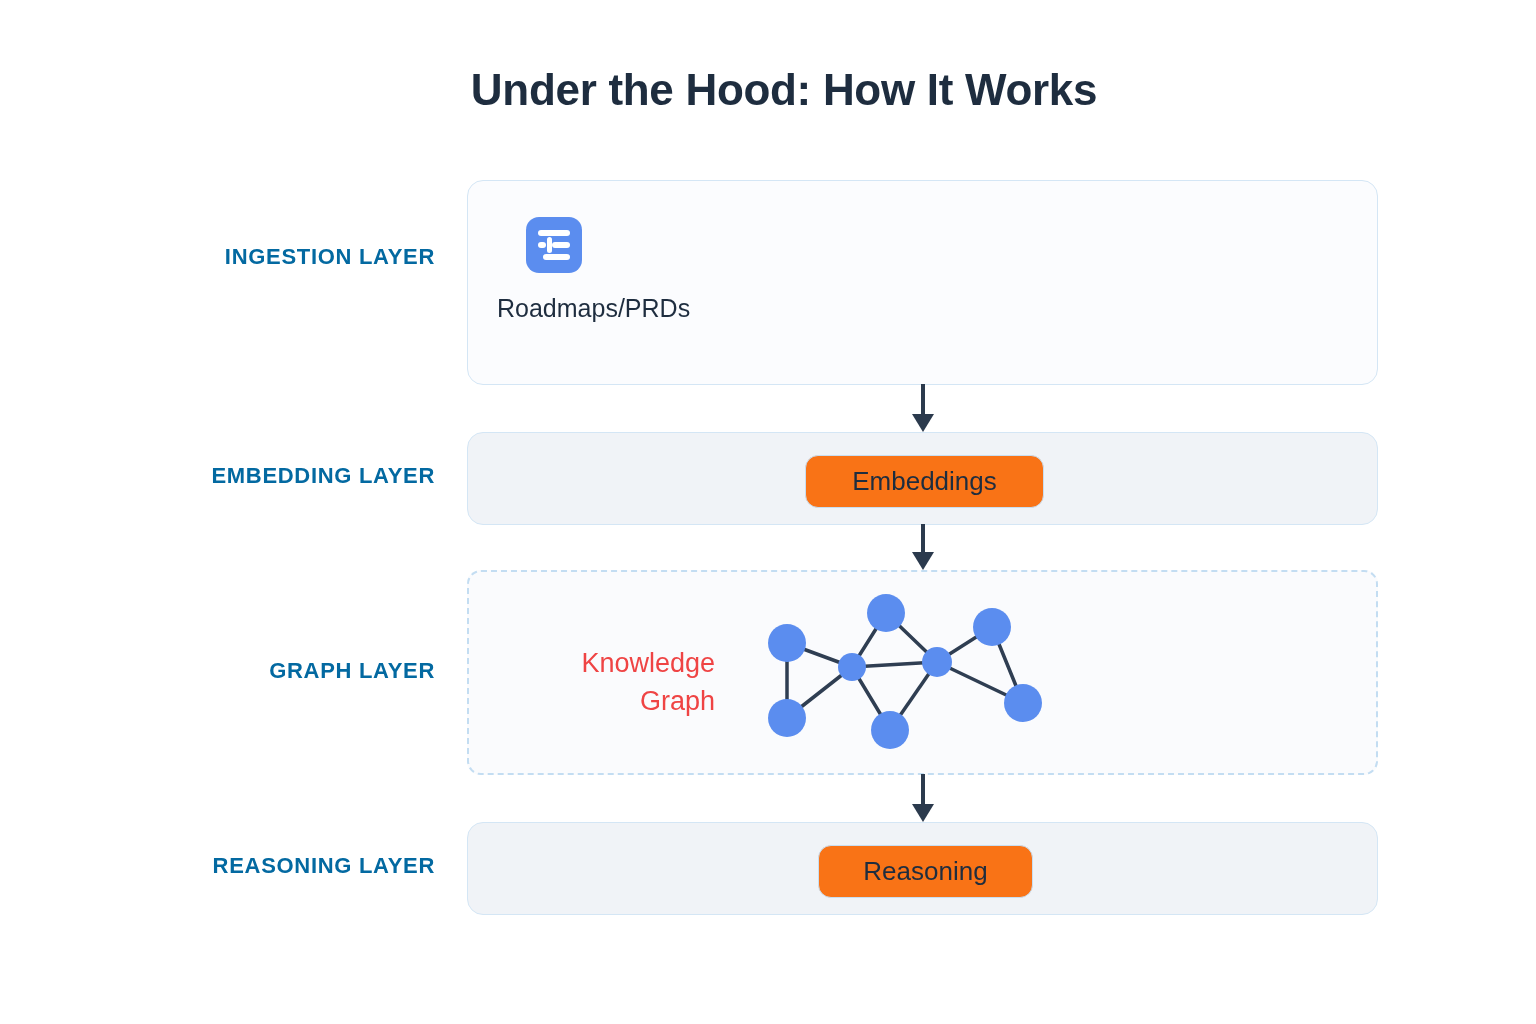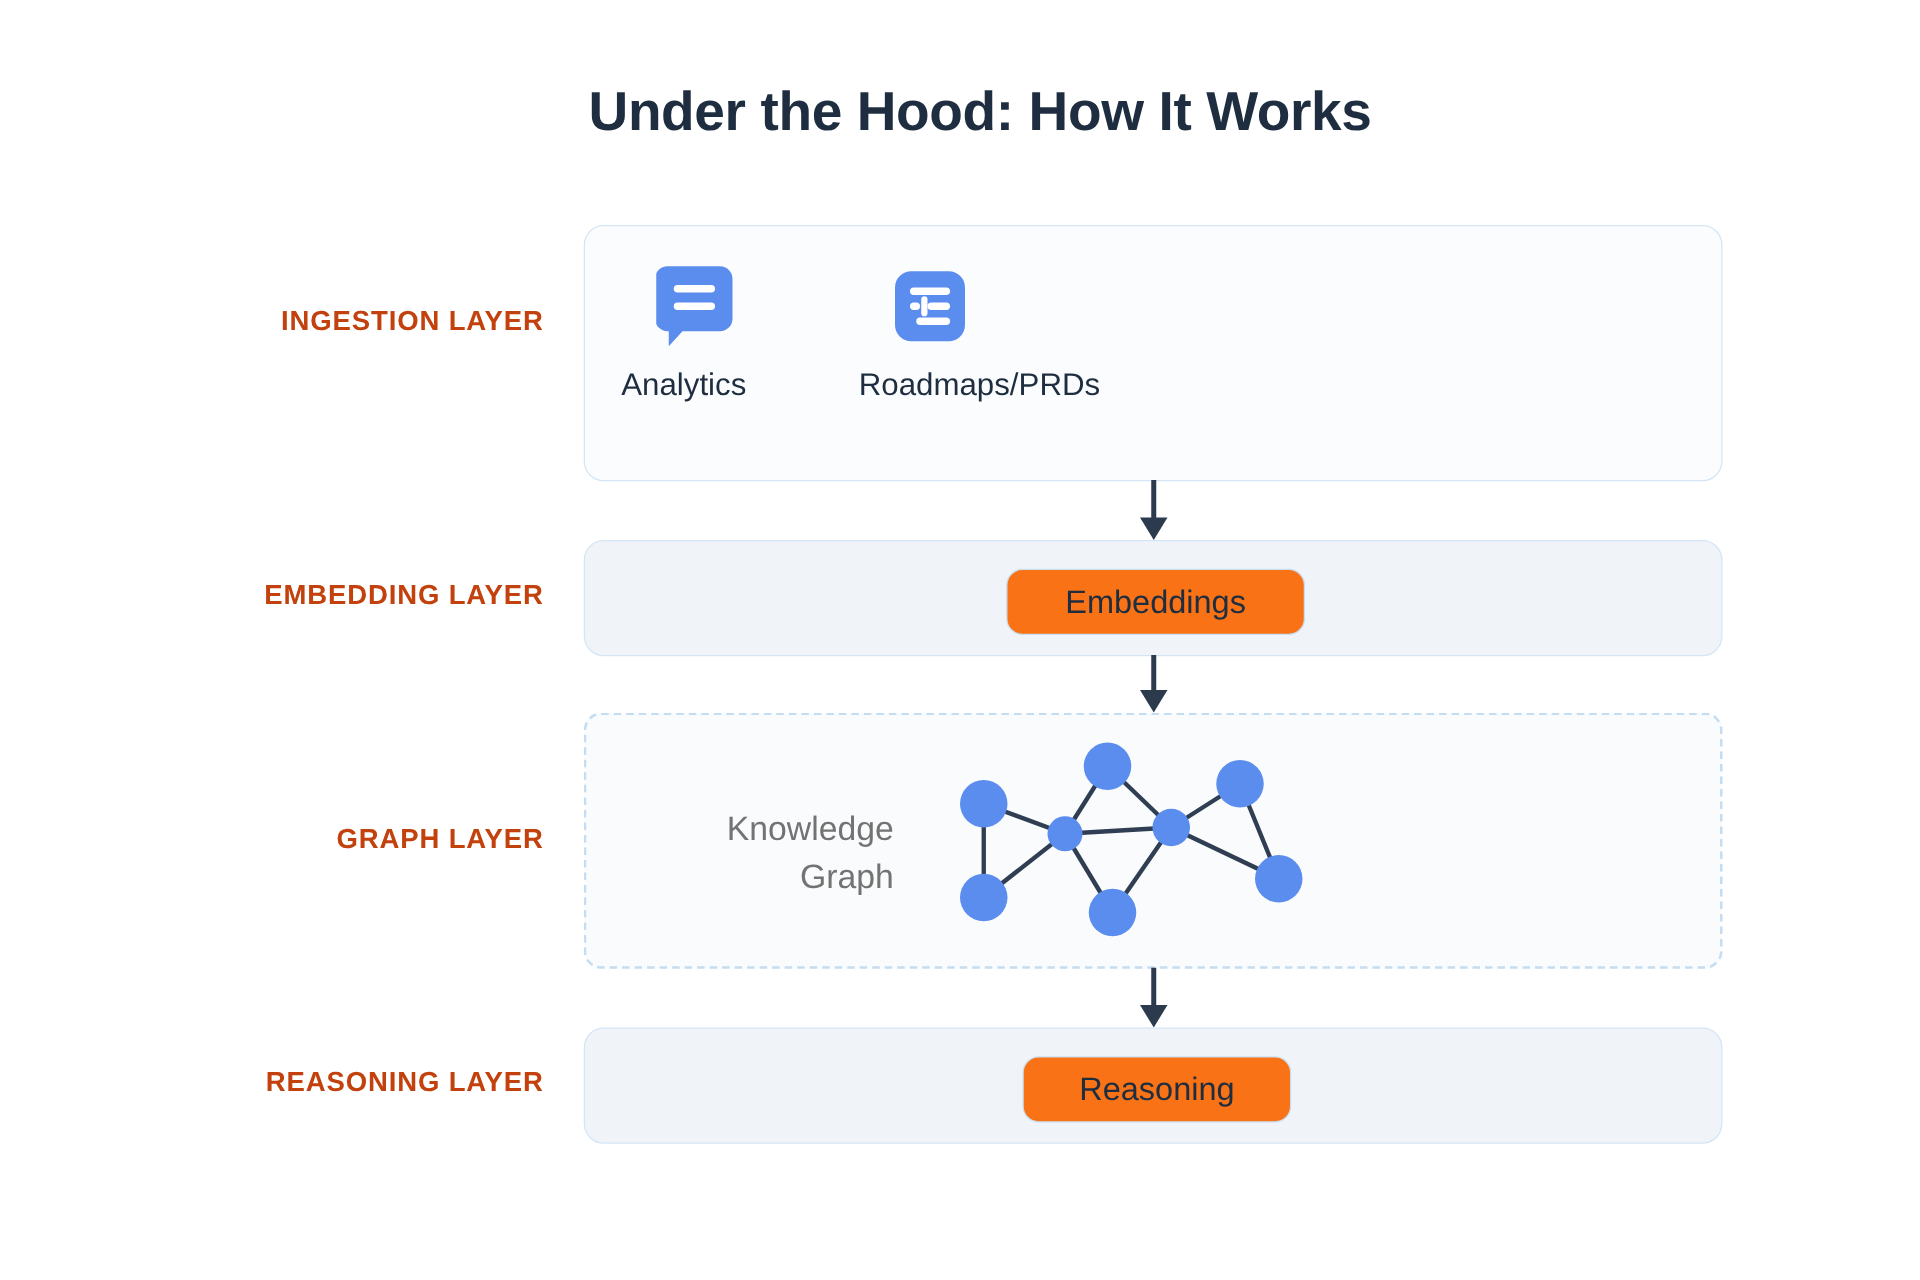--- a/index.html
+++ b/index.html
@@ -33,21 +33,21 @@
   }
 
   
   .layer-label {
     position: absolute;
     width: 320px;
     text-align: right;
     font-size: 22px;
     font-weight: 700;
     letter-spacing: 0.7px;
-    color: #c2410c;
+    color: #0369a1;
     left: 115px;
   }
 
   .layer-box {
     position: absolute;
     left: 467px;
     width: 911px;
     box-sizing: border-box;
     border-radius: 16px;
   }
@@ -148,21 +148,21 @@
 
   
   .kg-label {
     position: absolute;
     left: 500px;
     top: 645px;
     width: 215px;
     text-align: right;
     font-size: 27px;
     line-height: 1.4;
-    color: #737373;
+    color: #ef4444;
     white-space: pre-line;
   }
   .kg-svg {
     position: absolute;
     left: 740px;
     top: 575px;
     width: 320px;
     height: 185px;
   }
 
@@ -182,30 +182,20 @@
 <div class="page-title">Under the Hood: How It Works</div>
 
 <div class="layer-label label-ingestion">INGESTION LAYER</div>
 
 <div class="layer-box box-ingestion"></div>
 
 <div class="ingestion-items">
 
 
 
-  <div class="ingestion-item col-2">
-    <span class="icon-wrap">
-      <svg width="62" height="68" viewBox="0 0 62 68">
-        <path d="M11 2 h40 a10 10 0 0 1 10 10 v32 a10 10 0 0 1 -10 10 h-30 l-11 12 v-12 h-1 a10 10 0 0 1 -10 -10 v-32 a10 10 0 0 1 10 -10 z" fill="#5b8def"></path>
-        <rect x="14" y="17" width="33" height="6" rx="3" fill="#ffffff"></rect>
-        <rect x="14" y="31" width="33" height="6" rx="3" fill="#ffffff"></rect>
-      </svg>
-    </span>
-    <span class="item-label">Analytics</span>
-  </div>
 
   <div class="ingestion-item col-3">
     <span class="icon-wrap">
       <svg width="58" height="58" viewBox="0 0 58 58">
         <rect x="1" y="1" width="56" height="56" rx="13" fill="#5b8def"></rect>
         <rect x="13" y="14" width="32" height="6" rx="3" fill="#ffffff"></rect>
         <rect x="13" y="26" width="8" height="6" rx="3" fill="#ffffff"></rect>
         <rect x="27" y="26" width="18" height="6" rx="3" fill="#ffffff"></rect>
         <rect x="22" y="21" width="5" height="16" rx="2.5" fill="#ffffff"></rect>
         <rect x="18" y="38" width="27" height="6" rx="3" fill="#ffffff"></rect>

